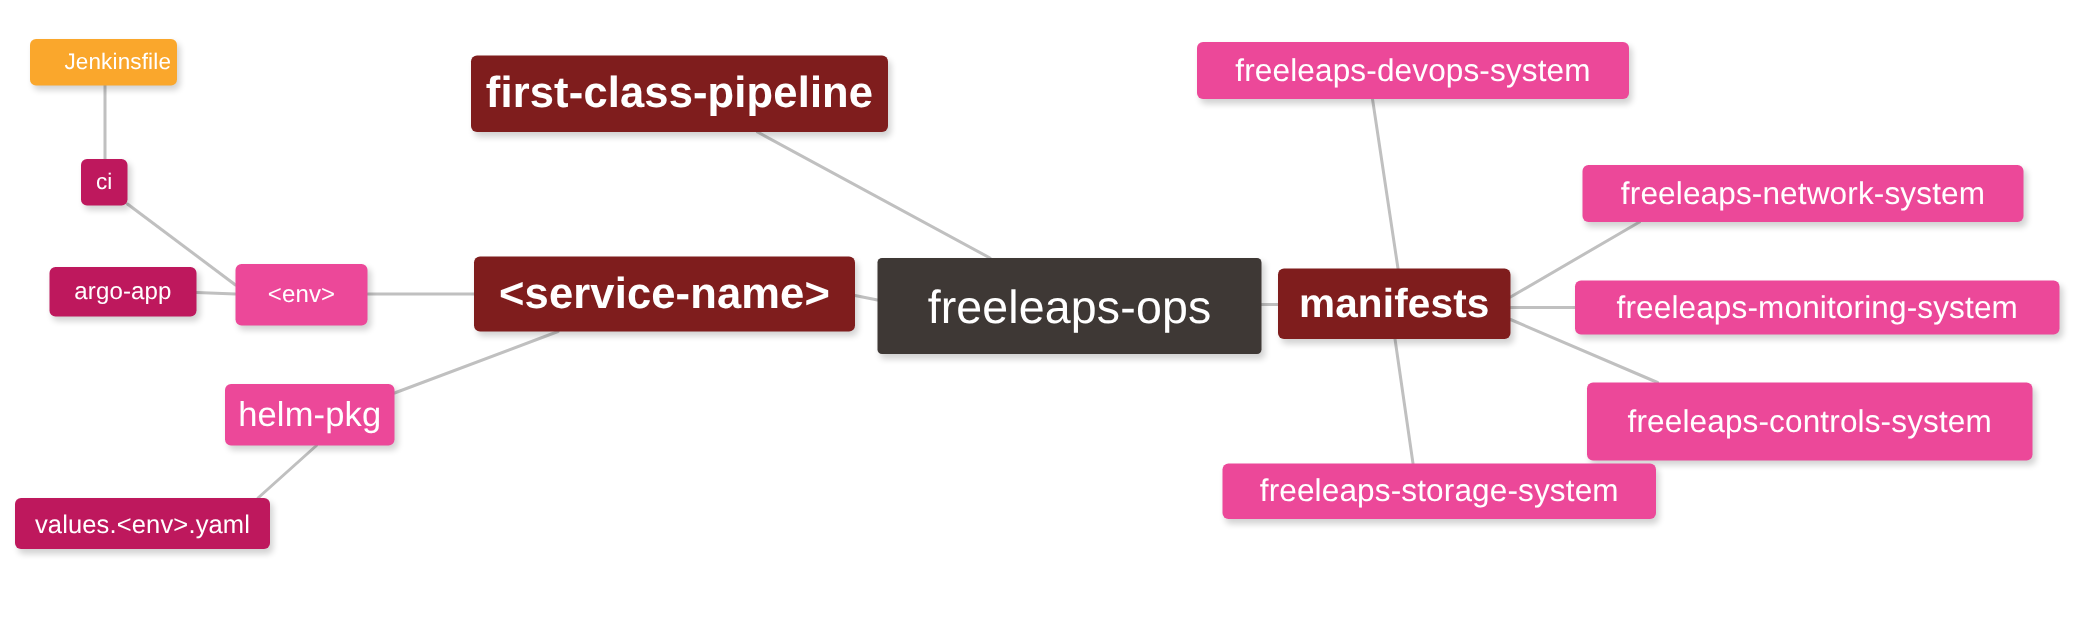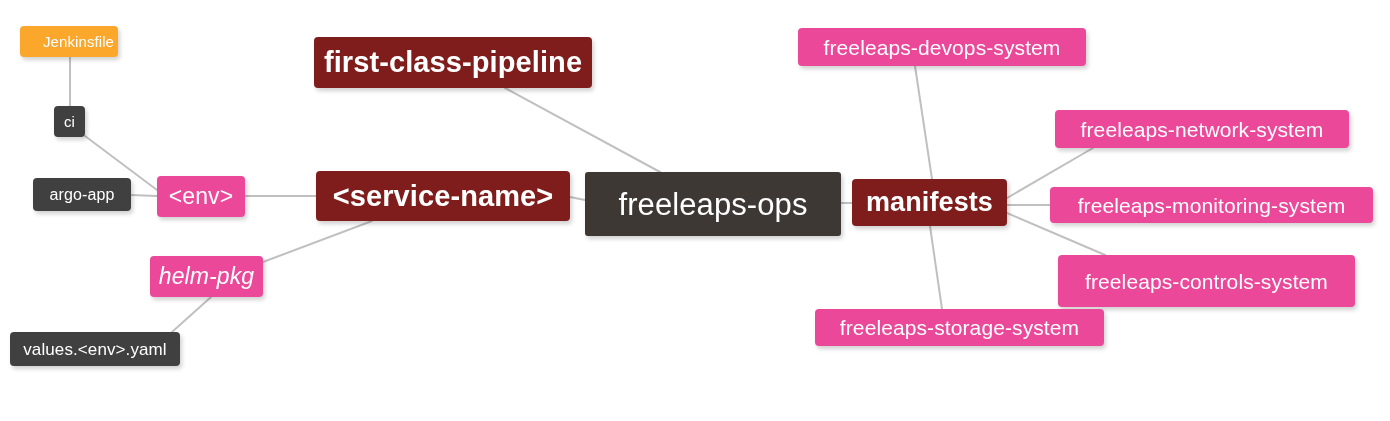--- a/index.html
+++ b/index.html
@@ -41,21 +41,21 @@
     box-shadow: 2px 3px 4px rgba(0, 0, 0, 0.18);
     user-select: none;
     cursor: default;
   }
   .node.root {
     background: #3e3835;
     border-radius: 3px;
   }
   .node.blue   { background: #7f1d1d; font-weight: bold; }
   .node.green  { background: #ec4899; }
-  .node.red    { background: #404040; }
+  .node.red    { background: #be185d; }
   .node.orange { background: #faa72c; padding-left: 19px; }
 </style>
 </head>
 <body>
 
 <div id="mindmap">
   <svg id="edge-layer" viewBox="0 0 1390 421" xmlns="http://www.w3.org/2000/svg">
       <line x1="70" y1="57" x2="70" y2="106" stroke="#c0c0c0" stroke-width="2" stroke-linecap="round"></line>
       <line x1="85" y1="136" x2="157" y2="190" stroke="#c0c0c0" stroke-width="2" stroke-linecap="round"></line>
       <line x1="131" y1="195" x2="157" y2="196" stroke="#c0c0c0" stroke-width="2" stroke-linecap="round"></line>
@@ -68,22 +68,22 @@
       <line x1="932" y1="179" x2="915" y2="66" stroke="#c0c0c0" stroke-width="2" stroke-linecap="round"></line>
       <line x1="1007" y1="198" x2="1093" y2="148" stroke="#c0c0c0" stroke-width="2" stroke-linecap="round"></line>
       <line x1="1007" y1="205" x2="1050" y2="205" stroke="#c0c0c0" stroke-width="2" stroke-linecap="round"></line>
       <line x1="1007" y1="213" x2="1105" y2="255" stroke="#c0c0c0" stroke-width="2" stroke-linecap="round"></line>
       <line x1="930" y1="226" x2="942" y2="309" stroke="#c0c0c0" stroke-width="2" stroke-linecap="round"></line>
     </svg>
   <div id="node-layer">
       <div class="node orange" style="left: 20px; top: 26px; width: 98px; height: 31px; font-size: 15px;">Jenkinsfile</div>
       <div class="node red" style="left: 54px; top: 106px; width: 31px; height: 31px; font-size: 15px;">ci</div>
       <div class="node red" style="left: 33px; top: 178px; width: 98px; height: 33px; font-size: 16px;">argo-app</div>
-      <div class="node green" style="left: 157px; top: 176px; width: 88px; height: 41px; font-size: 23px;">&lt;env&gt;</div>
-      <div class="node green" style="left: 150px; top: 256px; width: 113px; height: 41px; font-size: 23px; font-style: italic;">helm-pkg</div>
+      <div class="node green" style="left: 157px; top: 176px; width: 88px; height: 41px; font-size: 16px;">&lt;env&gt;</div>
+      <div class="node green" style="left: 150px; top: 256px; width: 113px; height: 41px; font-size: 23px;">helm-pkg</div>
       <div class="node red" style="left: 10px; top: 332px; width: 170px; height: 34px; font-size: 17px;">values.&lt;env&gt;.yaml</div>
       <div class="node blue" style="left: 314px; top: 37px; width: 278px; height: 51px; font-size: 29px;">first-class-pipeline</div>
       <div class="node blue" style="left: 316px; top: 171px; width: 254px; height: 50px; font-size: 29px;">&lt;service-name&gt;</div>
       <div class="node root" style="left: 585px; top: 172px; width: 256px; height: 64px; font-size: 31px;">freeleaps-ops</div>
       <div class="node blue" style="left: 852px; top: 179px; width: 155px; height: 47px; font-size: 27px;">manifests</div>
       <div class="node green" style="left: 798px; top: 28px; width: 288px; height: 38px; font-size: 21px;">freeleaps-devops-system</div>
       <div class="node green" style="left: 1055px; top: 110px; width: 294px; height: 38px; font-size: 21px;">freeleaps-network-system</div>
       <div class="node green" style="left: 1050px; top: 187px; width: 323px; height: 36px; font-size: 21px;">freeleaps-monitoring-system</div>
       <div class="node green" style="left: 1058px; top: 255px; width: 297px; height: 52px; font-size: 21px;">freeleaps-controls-system</div>
       <div class="node green" style="left: 815px; top: 309px; width: 289px; height: 37px; font-size: 21px;">freeleaps-storage-system</div>

